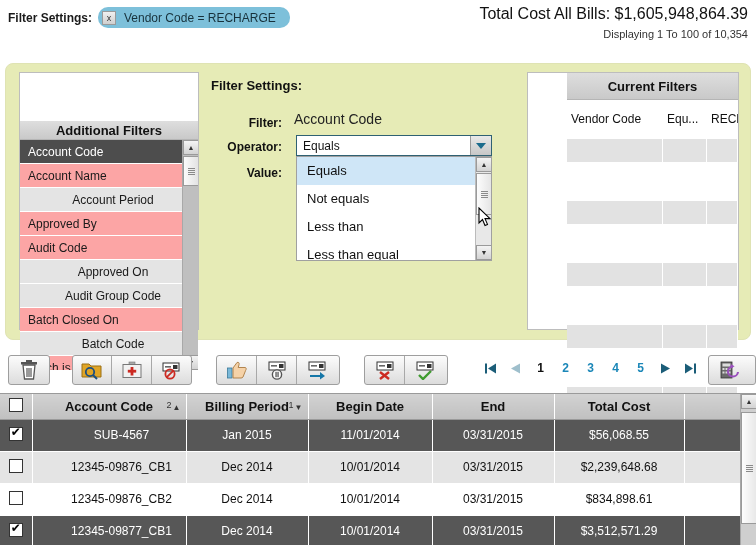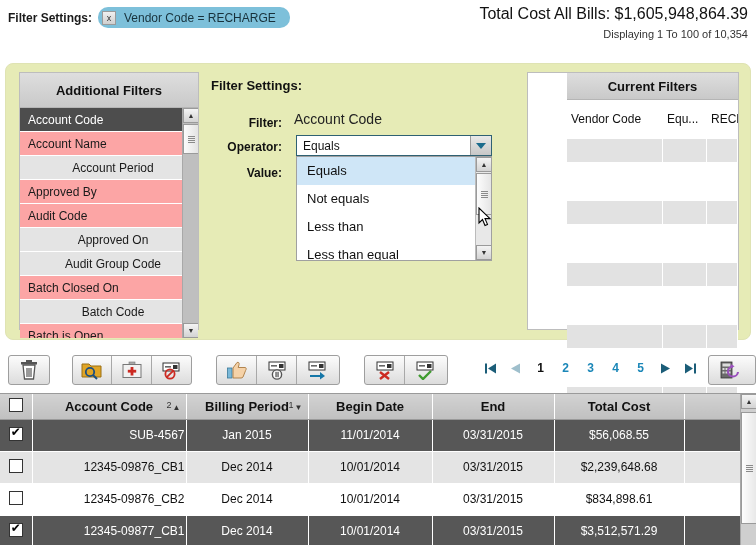--- a/index.html
+++ b/index.html
@@ -54,24 +54,24 @@
   }
 
   
   .af-box {
     position: absolute; left: 13px; top: 8px;
     width: 180px; height: 258px;
     border: 1px solid #bdbdbd;
     background: #fff;
   }
   .af-head {
-    height: 35px; background: linear-gradient(#dedede,#c9c9c9);
+    height: 19px; background: linear-gradient(#dedede,#c9c9c9);
     border-bottom: 1px solid #b5b5b5;
     font-size: 13px; font-weight: bold; color: #111;
-    display: flex; align-items: center; justify-content: center;
+    display: flex; align-items: center; justify-content: center; margin-top: 48px;
   }
   .af-list { position: relative; height: 230px; overflow: hidden; }
   .af-item {
     height: 24px; line-height: 24px;
     padding-left: 8px; font-size: 12px; color: #1a1a1a;
     border-bottom: 1px solid #ffffff;
     background: #fca5a5;
   }
   .af-item.alt { background: #e4e4e4; text-align: center; }
   .af-item.sel { background: #4d4d4d; color: #fff; }
@@ -236,21 +236,21 @@
     position: absolute; right: 5px; top: 9px;
     font-size: 8px; color: #333;
   }
   .tbl td {
     height: 32px;
     font-size: 12px; color: #111;
     text-align: center;
     border-right: 1px solid #ffffff;
     border-bottom: 1px solid #ffffff;
   }
-  .tbl td.left { text-align: right; padding-left: 26px; }
+  .tbl td.left { text-align: center; padding-left: 26px; }
   tr.alt td { background: #e4e4e4; }
   tr.white td { background: #ffffff; }
   tr.sel td { background: #575757; color: #fff; }
   .chk {
     width: 14px; height: 14px; display:inline-block;
     background:#fff; border:1px solid #333; position: relative;
   }
   .chk.on::after {
     content:"\2714"; position:absolute; left:1px; top:-3px;
     font-size: 12px; color:#000; line-height: 14px;

